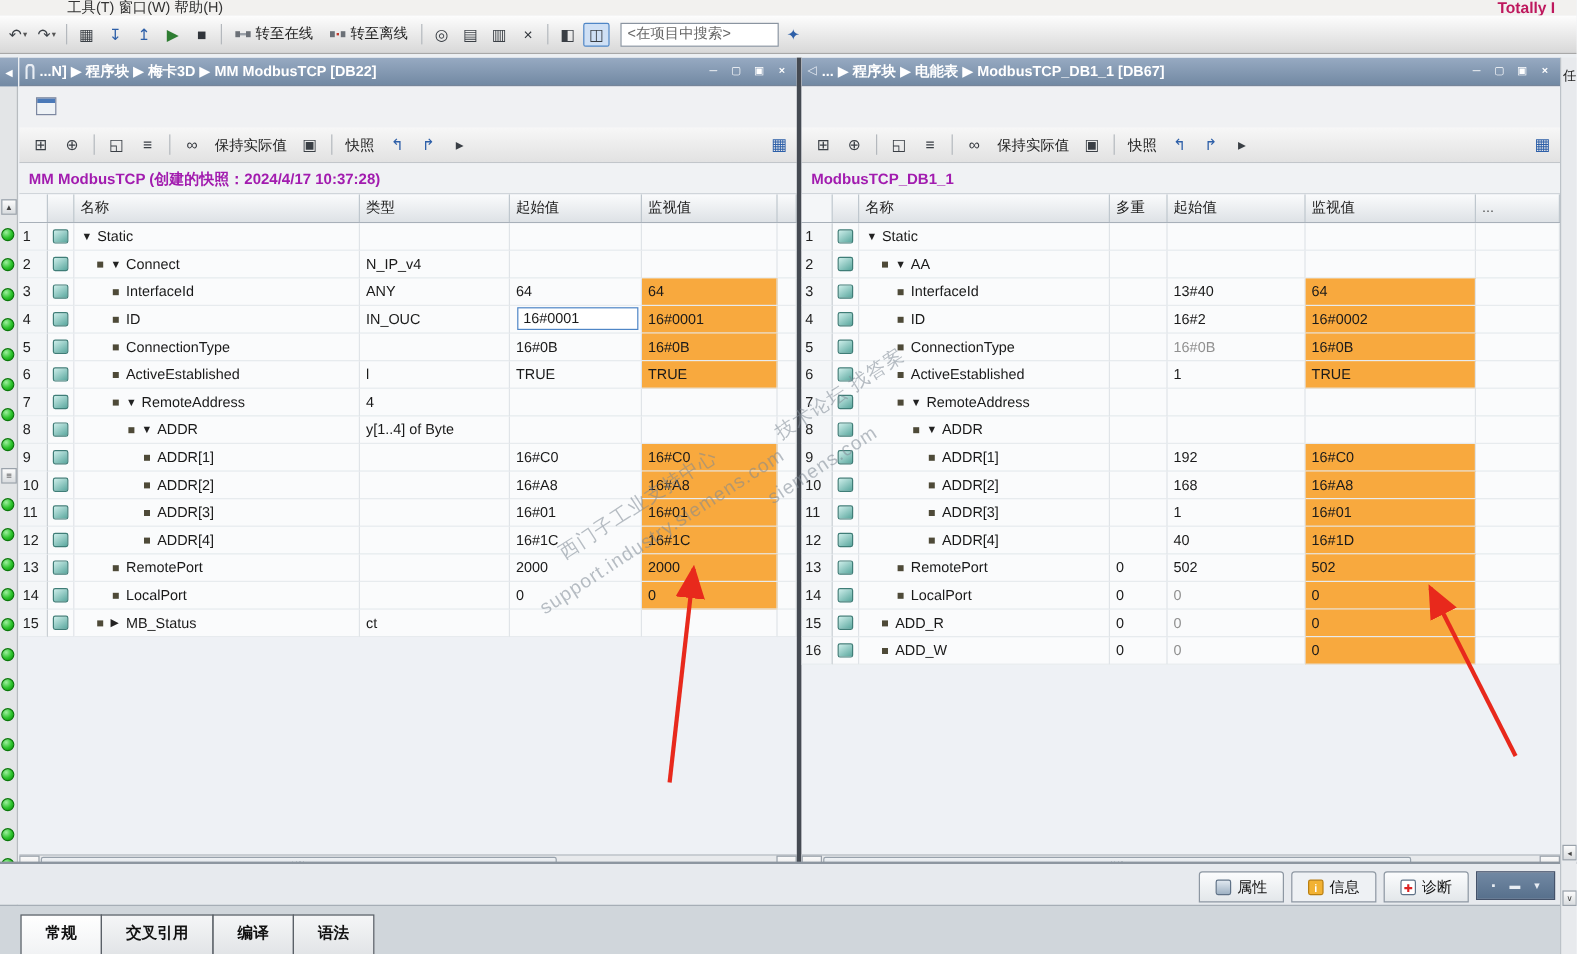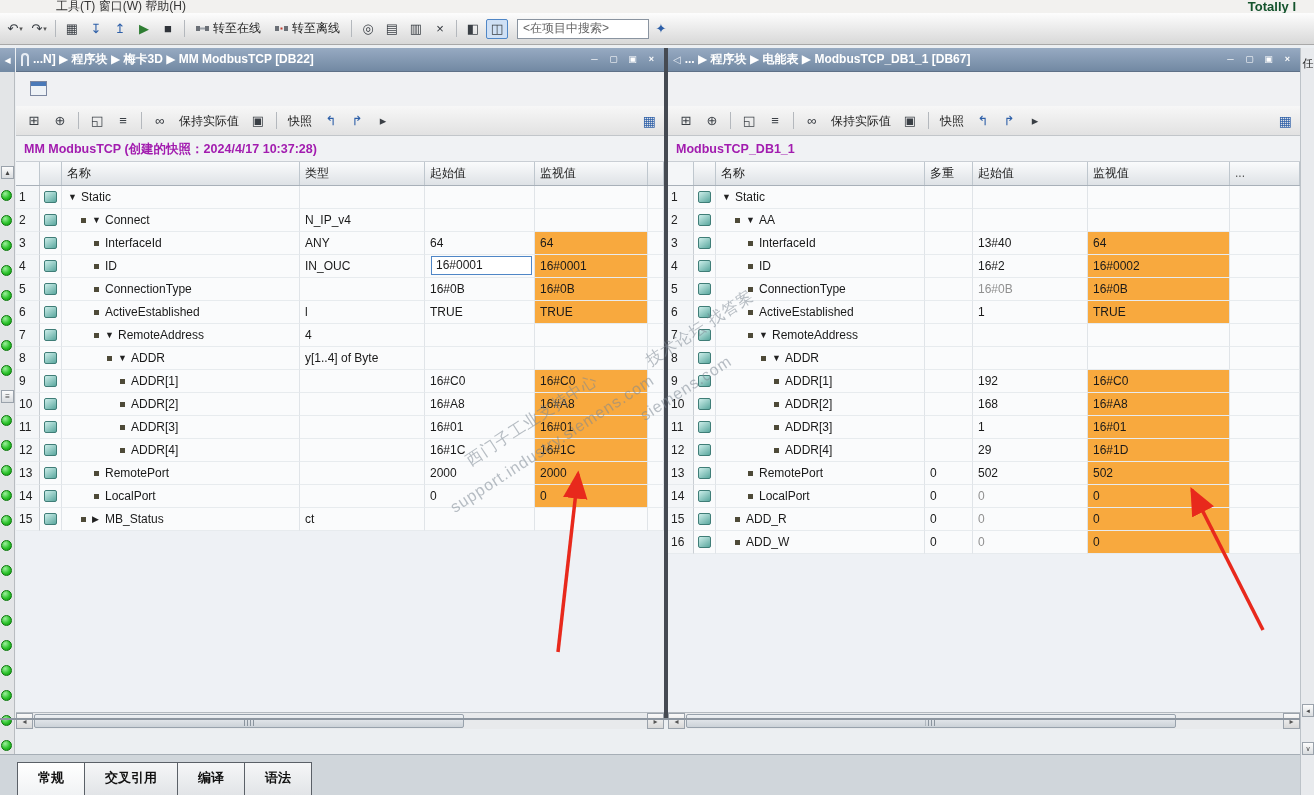--- a/index.html
+++ b/index.html
@@ -2,21 +2,21 @@
 <html><head>
 <meta charset="utf-8">
 <style>
   * { margin:0; padding:0; box-sizing:border-box; }
   body { width:1314px; height:795px; overflow:hidden; font-family:"Liberation Sans","DejaVu Sans",sans-serif; }
   .app { position:relative; width:1314px; height:795px; background:#eceff2; font-size:12px; color:#1a1a1a; overflow:hidden; }
 
   
   .menubar { position:absolute; top:0; left:0; width:1314px; height:13px; background:#f2f1ef; overflow:hidden;text-decoration:underline; }
   .menufrag { position:absolute; left:56px; top:-2px; color:#333; }
-  .brand { position:absolute; right:18px; top:-1px; font-weight:bold; color:#14532d; font-size:13px; }
+  .brand { position:absolute; right:18px; top:-1px; font-weight:bold; color:#be185d; font-size:13px; }
   .toolbar { position:absolute; top:13px; left:0; width:1314px; height:32px; display:flex; align-items:center; padding-left:3px;
              background:linear-gradient(#fdfdfd,#d8d8d8); border-bottom:1px solid #a8a8a8; }
   .gicon { display:inline-flex; align-items:center; justify-content:center; width:22px; height:20px; margin:0 1px;
            color:#3a3f45; font-size:13px; border:1px solid transparent; border-radius:2px; }
   .gicon .dd { font-size:7px; margin-left:1px; color:#555; }
   .gicon.blue { color:#2d5fa8; } .gicon.green { color:#2e7d32; } .gicon.dark { color:#30343a; }
   .gicon.active { border-color:#4f86c6; background:#cfe0f5; }
   .sep { width:1px; height:17px; background:#b4b8bd; margin:0 4px; }
   .tbtn { display:inline-flex; align-items:center; gap:4px; height:22px; padding:0 7px; color:#222; white-space:nowrap; }
   .searchbox { width:132px; height:20px; margin-left:8px; border:1px solid #8a94a0; background:#fff; color:#666;
@@ -670,21 +670,21 @@
         <div class="trow">
           <div class="c cnum">12</div>
           <div class="c cicon">
             <span class="rowicon"></span>
           </div>
           <div class="c cname" style="padding-left: 58px;">
             <span class="bullet"></span>
             <span class="nm">ADDR[4]</span>
           </div>
           <div class="c cmulti"></div>
-          <div class="c cstart">29</div>
+          <div class="c cstart">40</div>
           <div class="c cmon hl">16#1D</div>
           <div class="c cmore"></div>
         </div>
         <div class="trow">
           <div class="c cnum">13</div>
           <div class="c cicon">
             <span class="rowicon"></span>
           </div>
           <div class="c cname" style="padding-left: 32px;">
             <span class="bullet"></span>
@@ -741,20 +741,41 @@
     <div class="pscroll">
       <span class="sarrow left">◂</span>
       <span class="sarrow right">▸</span>
       <span class="sthumb" style="left:18px;width:490px">
           <span class="sgrip"></span>
         </span>
     </div>
   </div>
 
   <div class="hsep"></div>
+  <div class="insp">
+    <div class="insp-tabs">
+      <div class="itab">
+        <span class="ic-props"></span>
+        <span>属性</span>
+      </div>
+      <div class="itab active">
+        <span class="ic-info">i</span>
+        <span>信息</span>
+      </div>
+      <div class="itab">
+        <span class="ic-diag">✚</span>
+        <span>诊断</span>
+      </div>
+    </div>
+    <div class="insp-dock">
+      <span>▪</span>
+      <span>▬</span>
+      <span>▾</span>
+    </div>
+  </div>
   <div class="tabbar">
     <div class="btabs">
       <div class="btab active">常规</div>
       <div class="btab">交叉引用</div>
       <div class="btab">编译</div>
       <div class="btab">语法</div>
     </div>
   </div>
 
   <div class="rightstrip">

